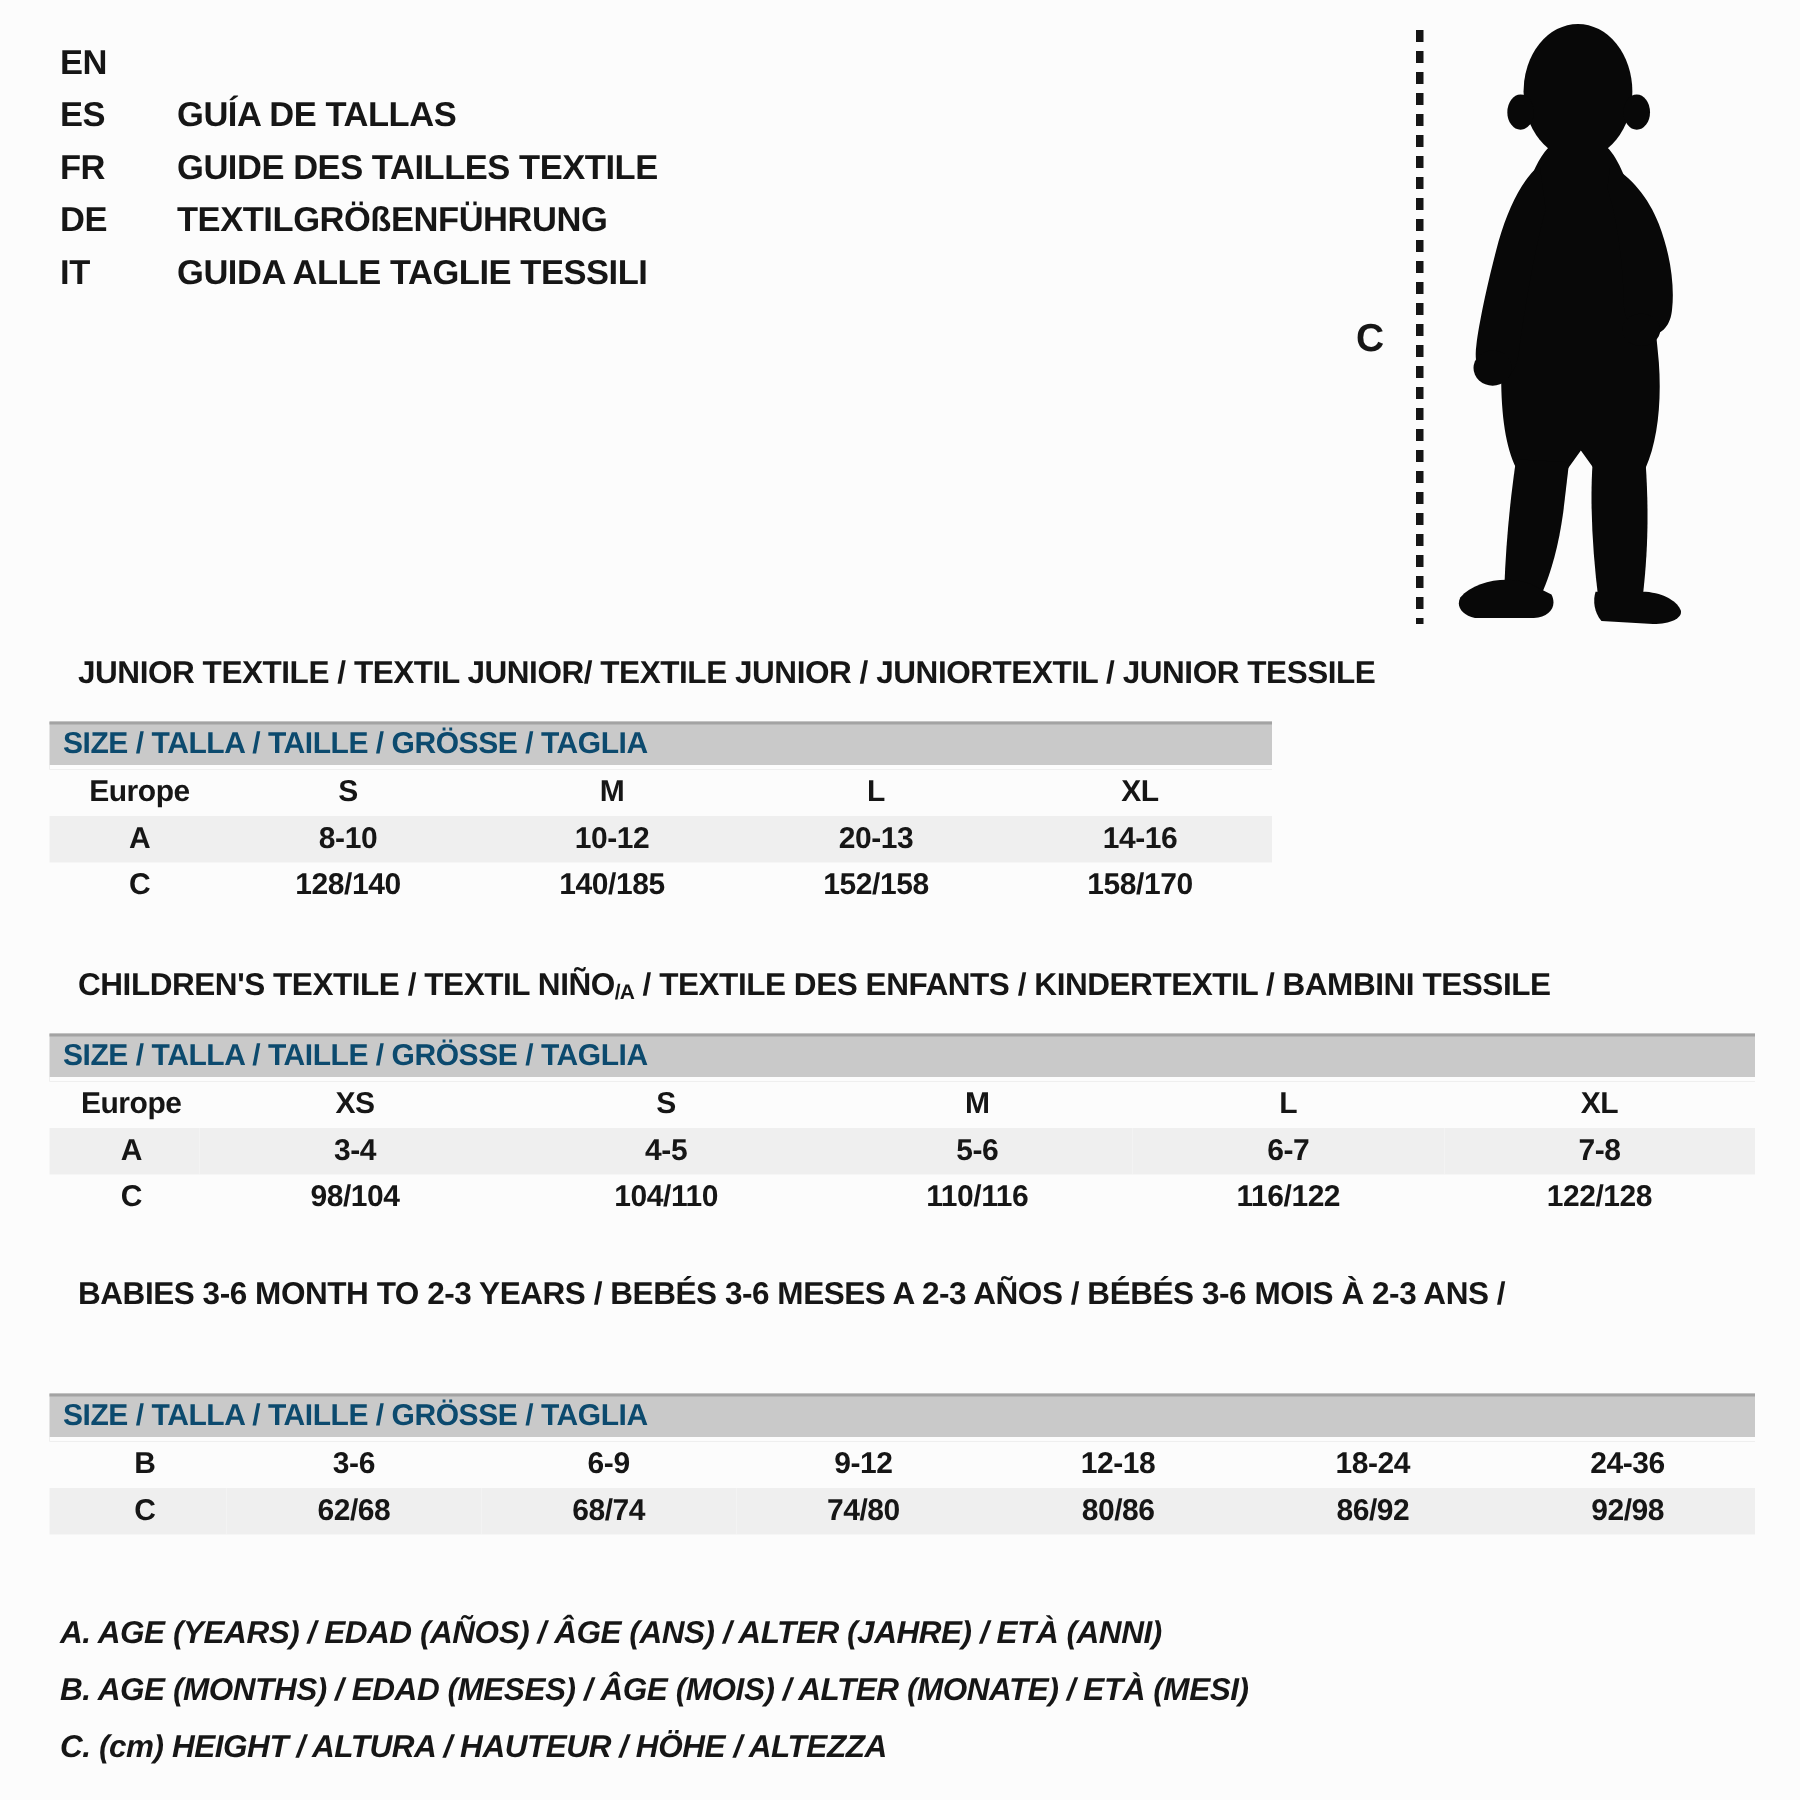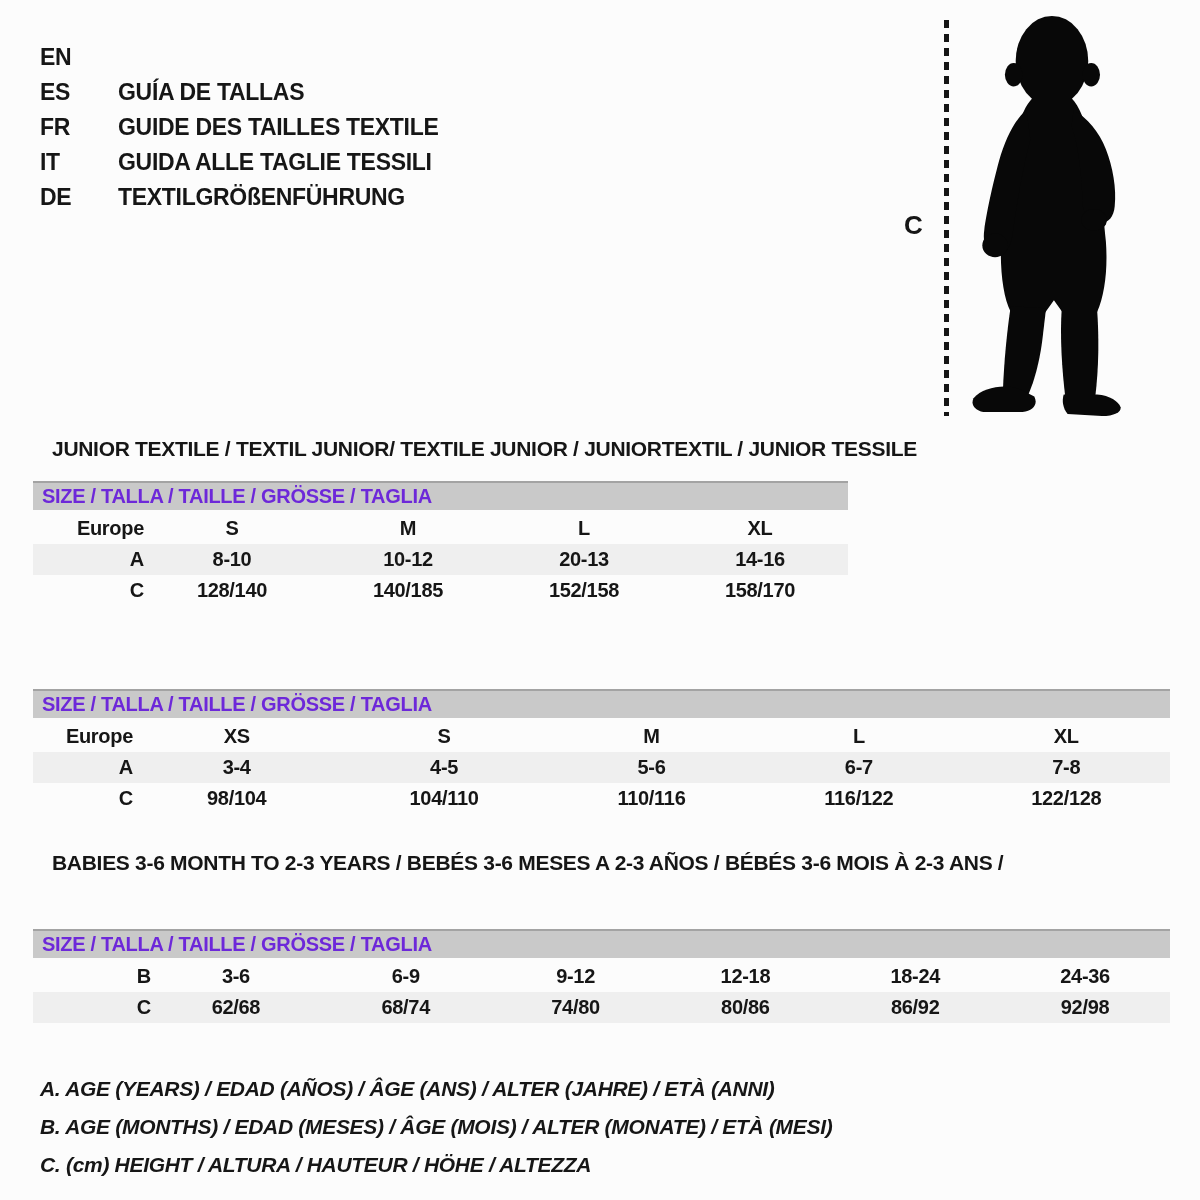--- a/index.html
+++ b/index.html
@@ -4,21 +4,21 @@
 <style>
   html,body { margin:0; padding:0; background:#ffffff; }
   #canvas {
     position:relative; width:1200px; height:1200px;
     background:#fcfcfc; overflow:hidden;
     font-family:"Liberation Sans","DejaVu Sans",sans-serif;
     color:#161616; font-weight:700; letter-spacing:-0.3px;
   }
 
   
-  .lang-list { position:absolute; left:40px; top:40px; }
+  .lang-list { position:absolute; left:40px; top:24px; }
   .lang-row { display:flex; height:35px; align-items:center; font-size:23px; }
   .lang-code { width:78px; flex:0 0 78px; }
   .lang-title { white-space:nowrap; }
 
   
   .height-label { position:absolute; left:904px; top:210px; font-size:26px; }
   .dash-line { position:absolute; left:944px; top:20px; width:5px; height:396px;
     background:repeating-linear-gradient(to bottom,#151515 0 8px,transparent 8px 14px); }
   .figure-svg { position:absolute; left:964px; top:12px; }
 
@@ -26,23 +26,23 @@
   .section-title { position:absolute; left:52px; font-size:21px; white-space:nowrap; }
   #junior-title { top:437px; }
   #children-title { top:645px; }
   #babies-title { top:843px; line-height:39px; }
   .sub-small { font-size:14px; vertical-align:-3px; letter-spacing:-0.5px; }
 
   
   .size-table { position:absolute; left:33px; border-collapse:separate; border-spacing:0;
     table-layout:fixed; font-size:20px; }
   .size-table td { padding:0; text-align:center; height:31px; overflow:hidden; white-space:nowrap; }
-  .size-table td:first-child { text-align:right; padding-left:9px; }
+  .size-table td:first-child { text-align:center; padding-left:9px; }
   .size-table tr.bar td { background:#c9c9c9; border-top:2px solid #a3a3a3;
-    border-bottom:3px solid #fcfcfc; text-align:left; padding-left:9px; height:27px; color:#6d28d9; }
+    border-bottom:3px solid #fcfcfc; text-align:left; padding-left:9px; height:27px; color:#0c4a6e; }
   .size-table tr.alt td { background:#efefef; }
   #junior-table { top:481px; width:815px; }
   #children-table { top:689px; width:1137px; }
   #babies-table { top:929px; width:1137px; }
 
   
   .legend { position:absolute; left:40px; top:1070px; font-size:21px; line-height:38px; }
   .legend div { white-space:nowrap;font-style:italic; }
 </style>
 </head>
@@ -56,26 +56,26 @@
     </div>
     <div class="lang-row">
       <span class="lang-code">ES</span>
       <span class="lang-title">GUÍA DE TALLAS</span>
     </div>
     <div class="lang-row">
       <span class="lang-code">FR</span>
       <span class="lang-title">GUIDE DES TAILLES TEXTILE</span>
     </div>
     <div class="lang-row">
+      <span class="lang-code">DE</span>
+      <span class="lang-title">TEXTILGRÖßENFÜHRUNG</span>
+    </div>
+    <div class="lang-row">
       <span class="lang-code">IT</span>
       <span class="lang-title">GUIDA ALLE TAGLIE TESSILI</span>
-    </div>
-    <div class="lang-row">
-      <span class="lang-code">DE</span>
-      <span class="lang-title">TEXTILGRÖßENFÜHRUNG</span>
     </div>
   </div>
 
   <span class="height-label">C</span>
   <div class="dash-line"></div>
   <svg class="figure-svg" width="172" height="404" viewBox="0 0 172 412" aria-hidden="true">
     <g fill="#080808">
       <ellipse cx="88" cy="50" rx="37" ry="46"></ellipse>
       <ellipse cx="49" cy="64" rx="9" ry="12"></ellipse>
       <ellipse cx="128" cy="64" rx="9" ry="12"></ellipse>
@@ -122,20 +122,23 @@
     <tr>
       <td>C</td>
       <td>128/140</td>
       <td>140/185</td>
       <td>152/158</td>
       <td>158/170</td>
     </tr>
   </tbody>
     </table>
 
+  <div class="section-title" id="children-title">
+    <span>CHILDREN'S TEXTILE / TEXTIL NIÑO</span><span class="sub-small">/A</span><span> / TEXTILE DES ENFANTS / KINDERTEXTIL / BAMBINI TESSILE</span>
+  </div>
 
   <table class="size-table" id="children-table">
     <colgroup>
         <col style="width:100px">
         <col>
         <col>
         <col>
         <col>
         <col>
       </colgroup>

